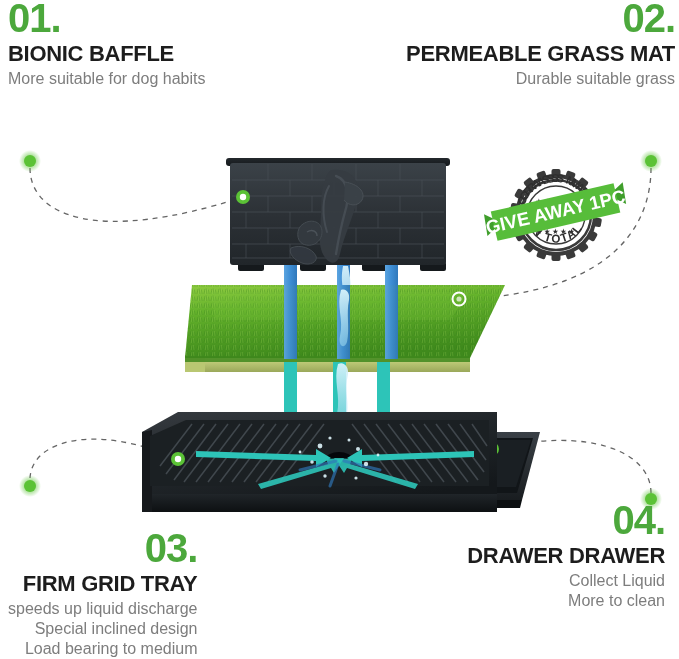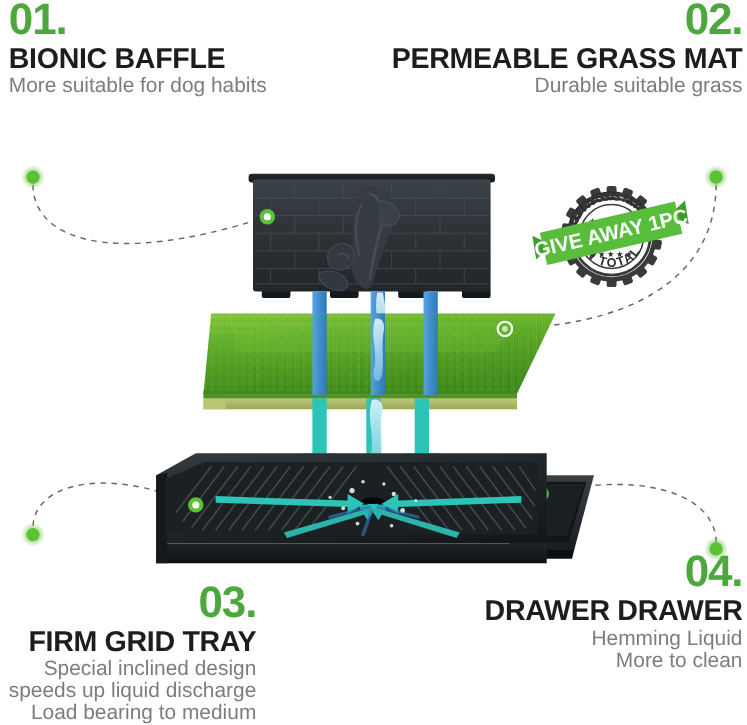--- a/index.html
+++ b/index.html
@@ -12,33 +12,33 @@
   }
   #stage{position:relative;width:679px;height:659px;overflow:hidden;}
 
   
   .feature{position:absolute;}
   .feature .num{
     font-size:40px;font-weight:bold;line-height:40px;
     letter-spacing:-1px;
   }
   .feature .title{
-    font-size:26px;font-weight:bold;color:#1d1d1d;
+    font-size:22px;font-weight:bold;color:#1d1d1d;
     line-height:31px;letter-spacing:-0.3px;white-space:nowrap;
   }
   .feature .desc{
-    font-size:19px;color:#7d7d7d;line-height:20px;white-space:nowrap;
+    font-size:16px;color:#7d7d7d;line-height:20px;white-space:nowrap;
   }
   .align-left{text-align:left;}
   .align-right{text-align:right;}
 
   #feat-01{left:8px;top:-2px;}
   #feat-02{right:4px;top:-2px;}
   #feat-03{left:8px;top:528px;text-align:right;}
-  #feat-04{right:4px;top:500px;}
+  #feat-04{right:14px;top:500px;}
 
   
   #art{position:absolute;left:0;top:0;width:679px;height:659px;}
 
   
   #badge{position:absolute;left:483px;top:167px;width:146px;height:96px;}
 </style>
 </head>
 <body>
 
@@ -423,25 +423,25 @@
 
   <div class="feature align-right" id="feat-02">
     <div class="num" style="color:#4CA83C">02.</div>
     <div class="title">PERMEABLE GRASS MAT</div>
     <div class="desc">Durable suitable grass</div>
   </div>
 
   <div class="feature align-left" id="feat-03">
     <div class="num" style="color:#4CA83C">03.</div>
     <div class="title">FIRM GRID TRAY</div>
+    <div class="desc">speeds up liquid discharge</div>
     <div class="desc">Special inclined design</div>
-    <div class="desc">speeds up liquid discharge</div>
     <div class="desc">Load bearing to medium</div>
   </div>
 
   <div class="feature align-right" id="feat-04">
     <div class="num" style="color:#4CA83C">04.</div>
     <div class="title">DRAWER DRAWER</div>
-    <div class="desc">Hemming Liquid</div>
+    <div class="desc">Collect Liquid</div>
     <div class="desc">More to clean</div>
   </div>
 
 </div>
 
 </body></html>

